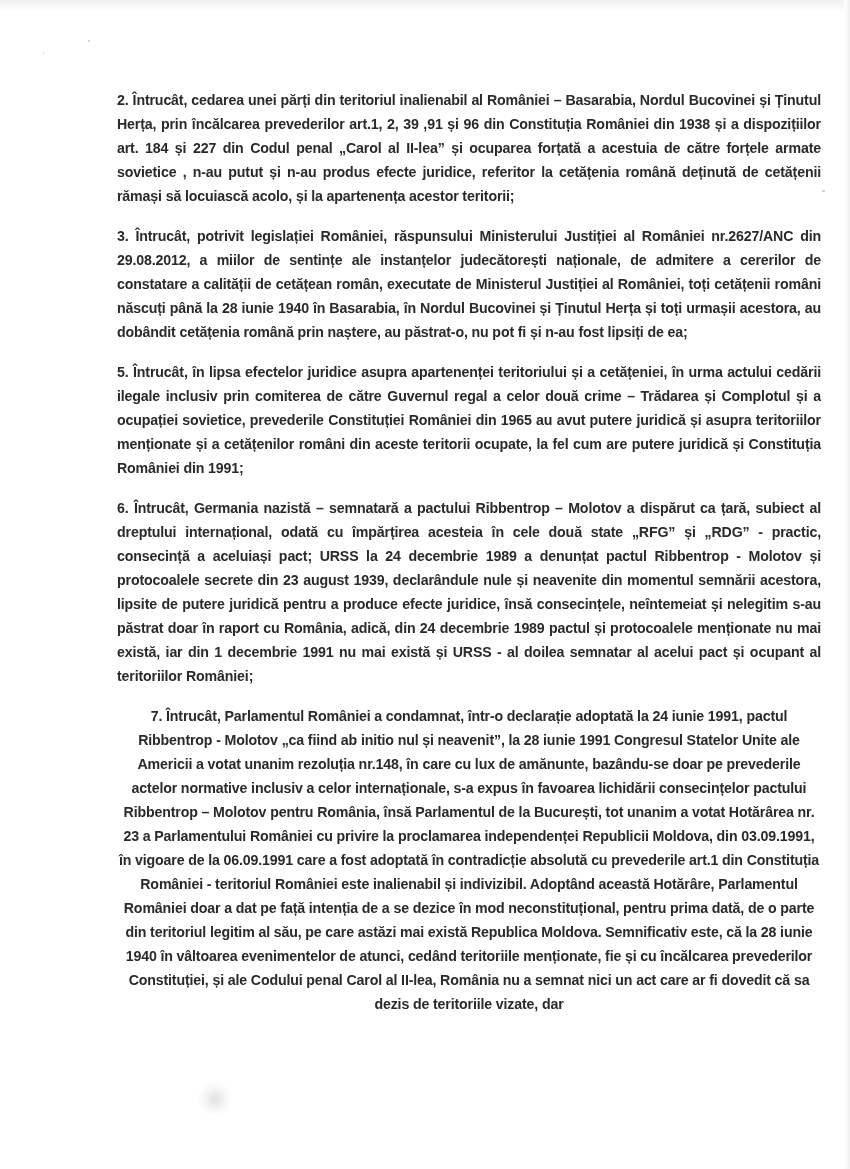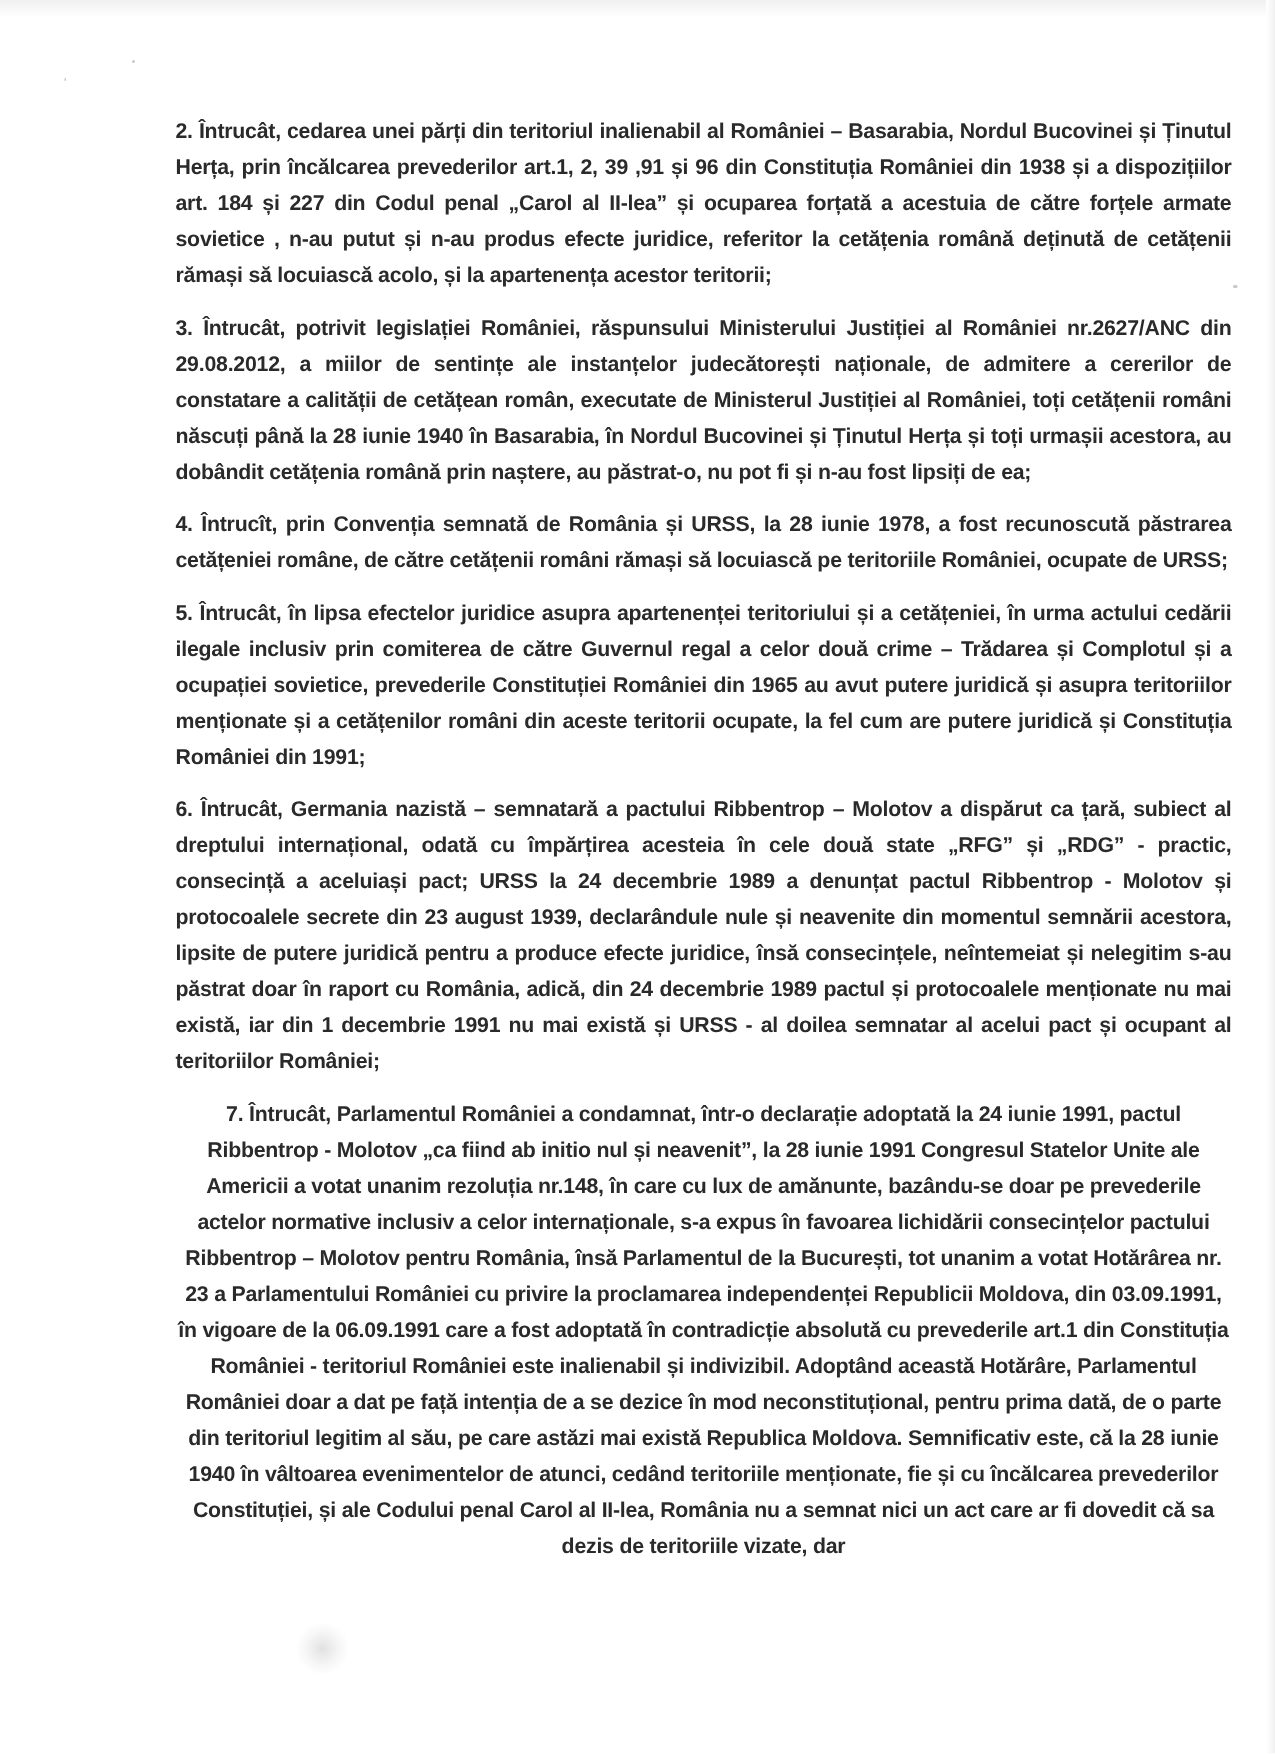--- a/index.html
+++ b/index.html
@@ -35,21 +35,21 @@
       left: 117px;
       top: 72px;
       width: 704px;
       font-family: "Liberation Sans", sans-serif;
       font-weight: bold;
       color: #2a2a2a;
       font-size: 14.2px;
       line-height: 24px;
     }
     .para {
-      margin: 4px 0 11px 0;
+      margin: 16px 0 11px 0;
       text-align: justify;
       text-justify: inter-word;
       letter-spacing: -0.15px;
     }
     .para.left {
       text-align: center;
     }
     .speck {
       position: absolute;
       width: 2px;
@@ -79,24 +79,20 @@
 <div class="page">
   <p class="para">
     <span>2.</span>
     <span>Întrucât, cedarea unei părți din teritoriul inalienabil al României – Basarabia, Nordul Bucovinei și Ținutul Herța, prin încălcarea prevederilor art.1, 2, 39 ,91 și 96 din Constituția României din 1938 și a dispozițiilor art. 184 și 227 din Codul penal „Carol al II-lea” și ocuparea forțată a acestuia de către forțele armate sovietice , n-au putut și n-au produs efecte juridice, referitor la cetățenia română deținută de cetățenii rămași să locuiască acolo, și la apartenența acestor teritorii;</span>
   </p>
   <p class="para">
     <span>3.</span>
     <span>Întrucât, potrivit legislației României, răspunsului Ministerului Justiției al României nr.2627/ANC din 29.08.2012, a miilor de sentințe ale instanțelor judecătorești naționale, de admitere a cererilor de constatare a calității de cetățean român, executate de Ministerul Justiției al României, toți cetățenii români născuți până la 28 iunie 1940 în Basarabia, în Nordul Bucovinei și Ținutul Herța și toți urmașii acestora, au dobândit cetățenia română prin naștere, au păstrat-o, nu pot fi și n-au fost lipsiți de ea;</span>
   </p>
   <p class="para">
-    <span>4.</span>
-    <span>Întrucît, prin Convenția semnată de România și URSS, la 28 iunie 1978, a fost recunoscută păstrarea cetățeniei române, de către cetățenii români rămași să locuiască pe teritoriile României, ocupate de URSS;</span>
-  </p>
-  <p class="para">
     <span>5.</span>
     <span>Întrucât, în lipsa efectelor juridice asupra apartenenței teritoriului și a cetățeniei, în urma actului cedării ilegale inclusiv prin comiterea de către Guvernul regal a celor două crime – Trădarea și Complotul și a ocupației sovietice, prevederile Constituției României din 1965 au avut putere juridică și asupra teritoriilor menționate și a cetățenilor români din aceste teritorii ocupate, la fel cum are putere juridică și Constituția României din 1991;</span>
   </p>
   <p class="para">
     <span>6.</span>
     <span>Întrucât, Germania nazistă – semnatară a pactului Ribbentrop – Molotov a dispărut ca țară, subiect al dreptului internațional, odată cu împărțirea acesteia în cele două state „RFG” și „RDG” - practic, consecință a aceluiași pact; URSS la  24 decembrie 1989 a denunțat pactul Ribbentrop - Molotov și protocoalele secrete din 23 august 1939,  declarândule nule și neavenite din momentul semnării acestora, lipsite de putere juridică pentru a produce efecte juridice, însă consecințele, neîntemeiat și nelegitim s-au păstrat doar în raport cu România, adică, din 24 decembrie 1989 pactul și protocoalele menționate nu mai există, iar din 1 decembrie 1991 nu mai există și URSS - al doilea semnatar al acelui pact și ocupant al teritoriilor României;</span>
   </p>
   <p class="para left">
     <span>7.</span>
     <span>Întrucât, Parlamentul României a condamnat, într-o declarație adoptată la 24 iunie 1991, pactul Ribbentrop - Molotov „ca fiind ab initio nul și neavenit”, la 28 iunie 1991 Congresul Statelor Unite ale Americii a votat unanim rezoluția nr.148, în care cu lux de amănunte, bazându-se doar pe prevederile actelor normative inclusiv a celor internaționale, s-a expus în favoarea lichidării consecințelor pactului Ribbentrop – Molotov pentru România, însă Parlamentul de la București, tot unanim a votat Hotărârea nr. 23 a Parlamentului României cu privire la proclamarea  independenței Republicii Moldova, din 03.09.1991, în vigoare de la 06.09.1991 care a fost adoptată în contradicție absolută cu prevederile art.1 din Constituția României - teritoriul României este inalienabil și indivizibil. Adoptând această Hotărâre, Parlamentul României doar a dat pe față intenția de a se dezice în mod neconstituțional, pentru prima dată, de o parte din teritoriul legitim al său, pe care astăzi mai există Republica Moldova. Semnificativ este, că la 28 iunie 1940 în vâltoarea evenimentelor de atunci, cedând teritoriile menționate, fie și cu încălcarea prevederilor Constituției, și ale Codului penal Carol al II-lea, România nu a semnat nici un act care ar fi dovedit că sa dezis de teritoriile vizate, dar</span>

